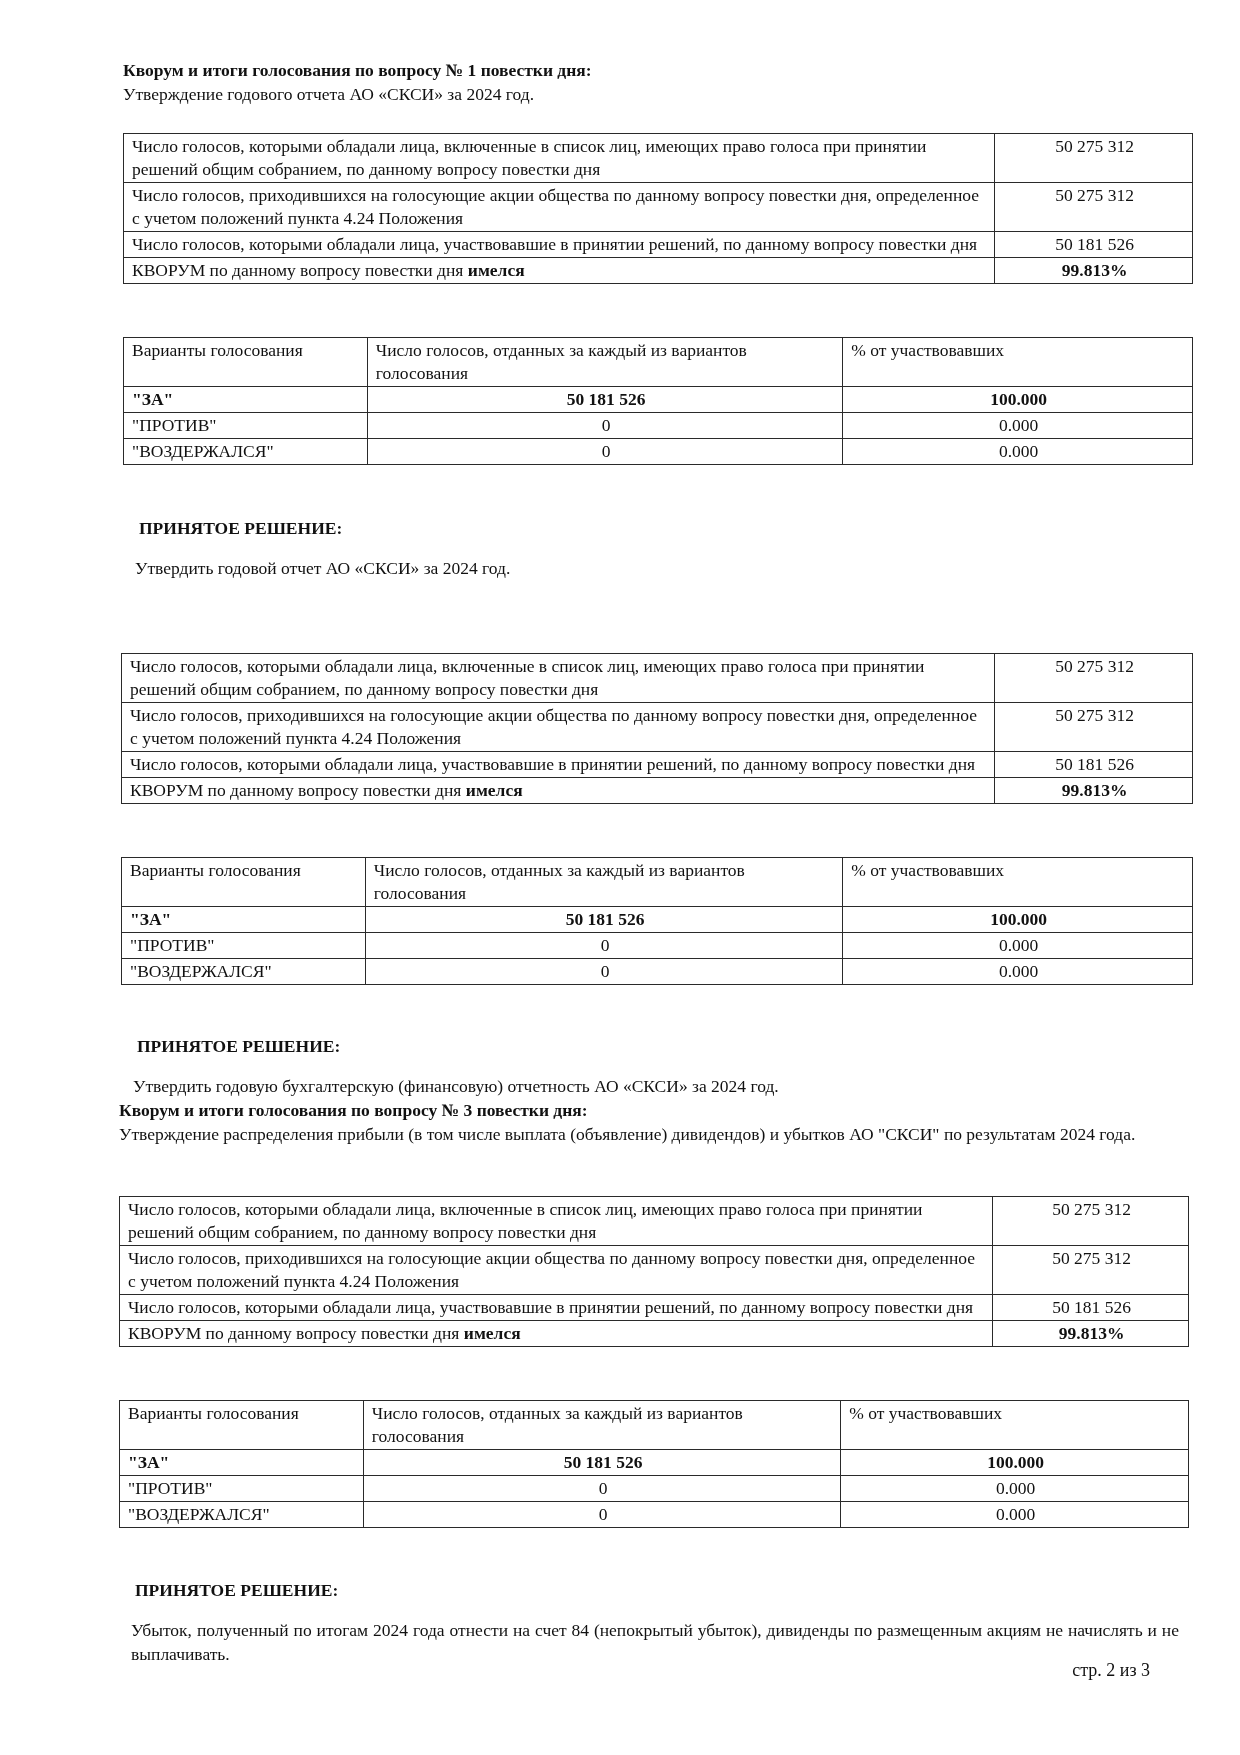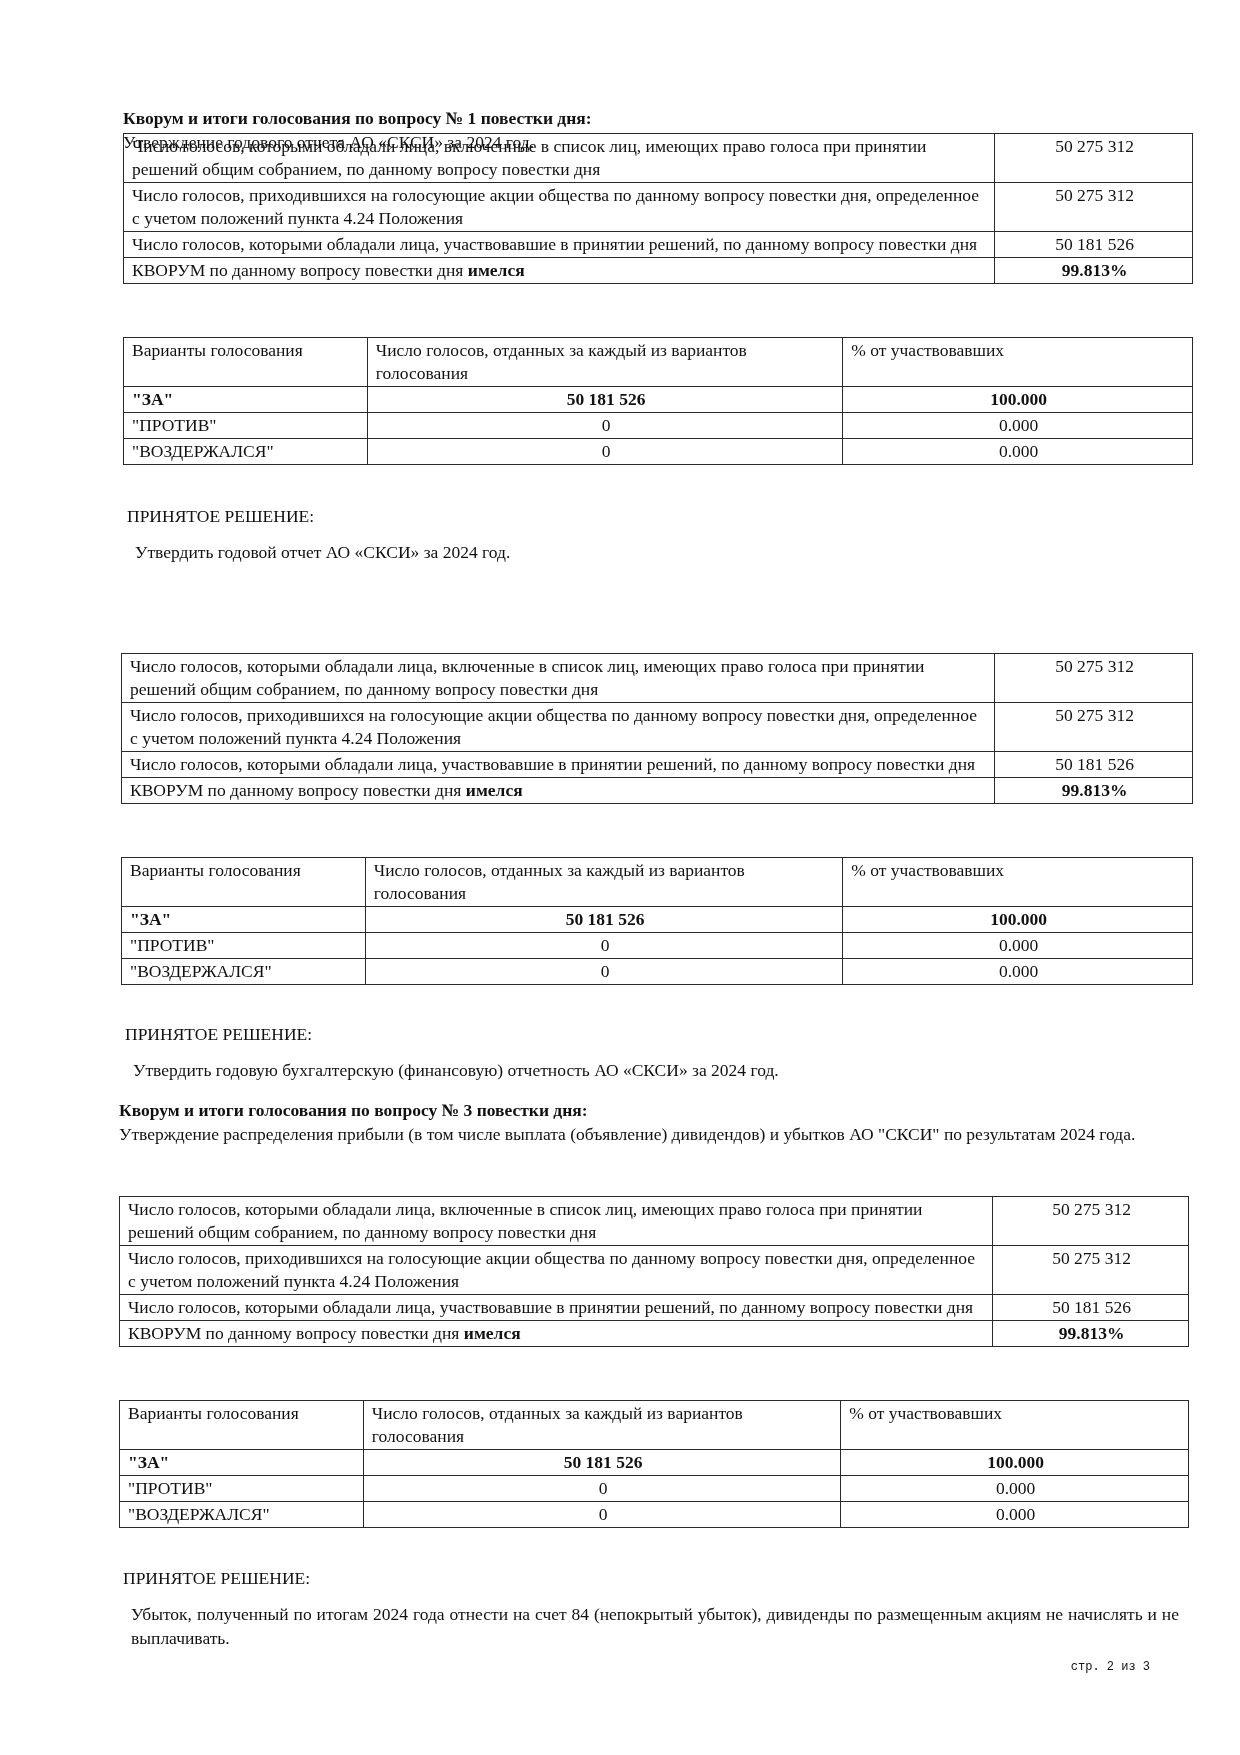--- a/index.html
+++ b/index.html
@@ -10,30 +10,30 @@
   }
   .page { position: absolute; left: 0; top: 0; width: 1240px; height: 1755px; }
   .section { position: absolute; }
   .heading { font-weight: bold; font-size: 17.5px; line-height: 24px; margin: 0; }
   .subtitle { font-size: 17.5px; line-height: 24px; margin: 0; text-align: justify; }
   table { border-collapse: collapse; position: absolute; border-radius: 6px; }
   td { border: 1.3px solid #2a2a2a; font-size: 17.5px; line-height: 23px; vertical-align: top; padding: 1px 6px 1px 8px; }
   td.num { text-align: center; padding-right: 6px; }
   td.bold { font-weight: bold; }
   td.center { text-align: left; }
-  .decision-title { font-weight: normal; font-size: 17.5px; line-height: 24px; margin: 4px; }
+  .decision-title { font-weight: bold; font-size: 17.5px; line-height: 24px; margin: 16px; }
   .decision-text { font-size: 17.5px; line-height: 24px; margin: 12px; text-align: justify; }
-  .page-num { position: absolute; right: 90px; top: 1660px; font-family: Liberation Mono, monospace; font-size: 12px; }
+  .page-num { position: absolute; right: 90px; top: 1660px; font-family: Liberation Serif, serif; font-size: 18px; }
 </style>
 </head>
 <body>
 
 <div class="page">
 
-  <div class="section" style="left:123px; top:58px; width:1000px;margin-top:48px;">
+  <div class="section" style="left:123px; top:58px; width:1000px;">
     <p class="heading">Кворум и итоги голосования по вопросу № 1 повестки дня:</p>
     <p class="subtitle">Утверждение годового отчета АО «СКСИ» за 2024 год.</p>
   </div>
 
   <table style="left:123px; top:133px; width:1070px;">
     <colgroup>
         <col style="width:872px">
         <col style="width:198px">
       </colgroup>
     <tbody>

